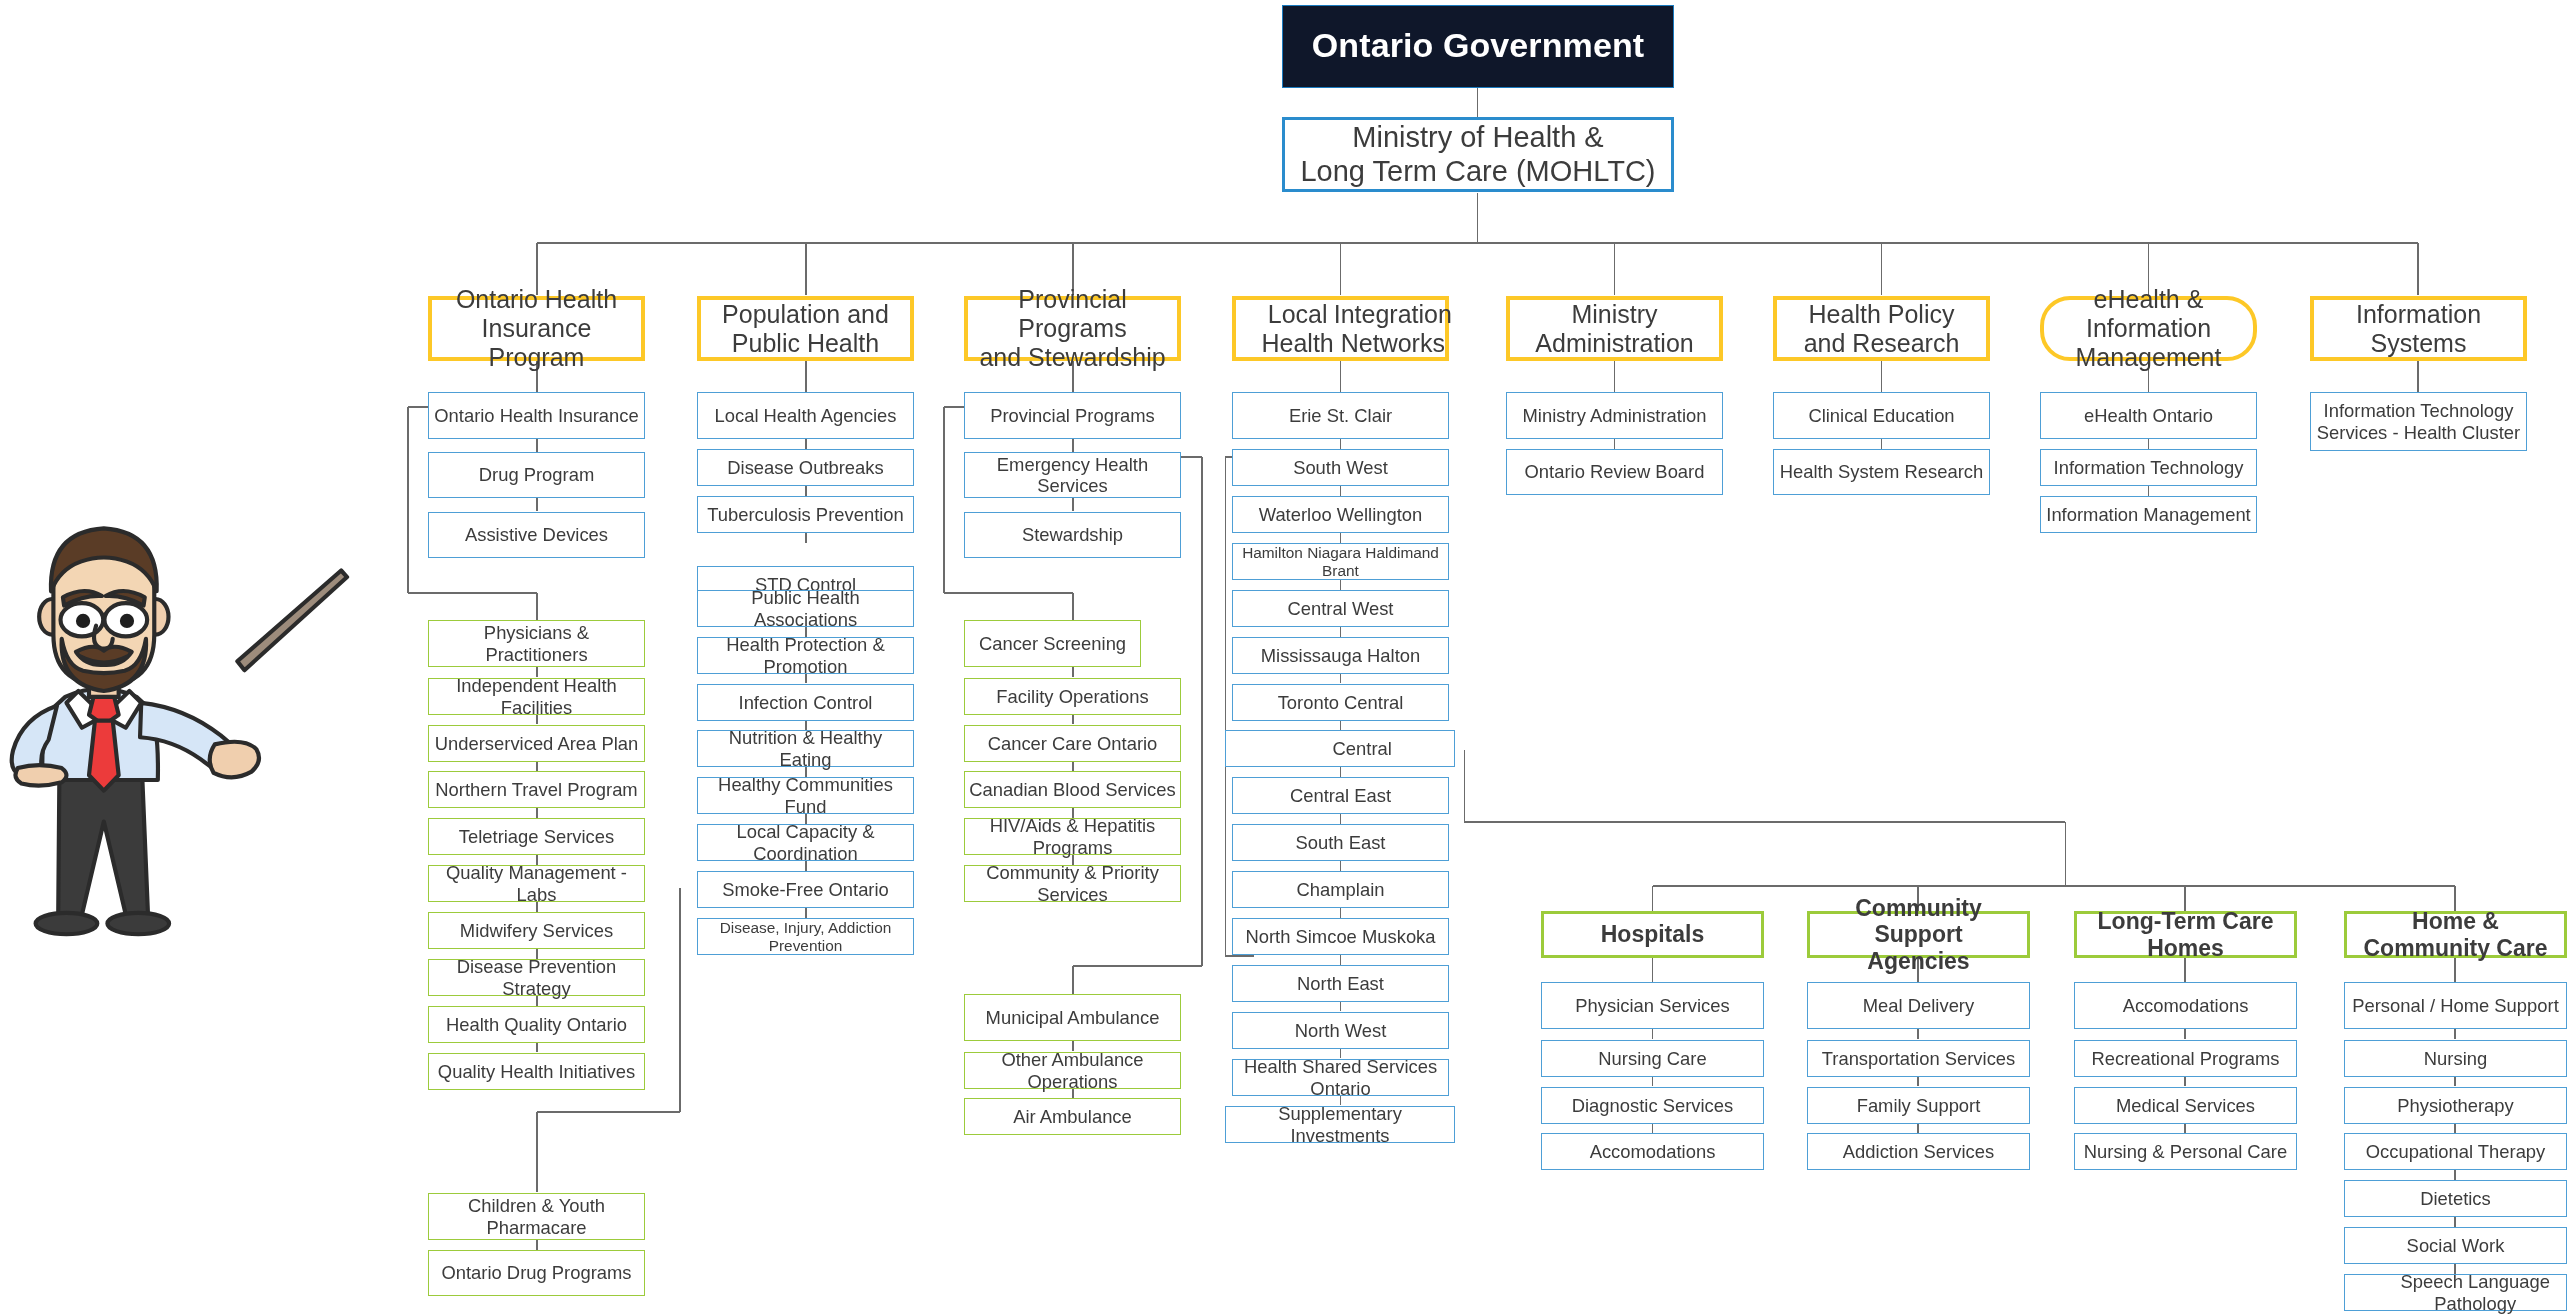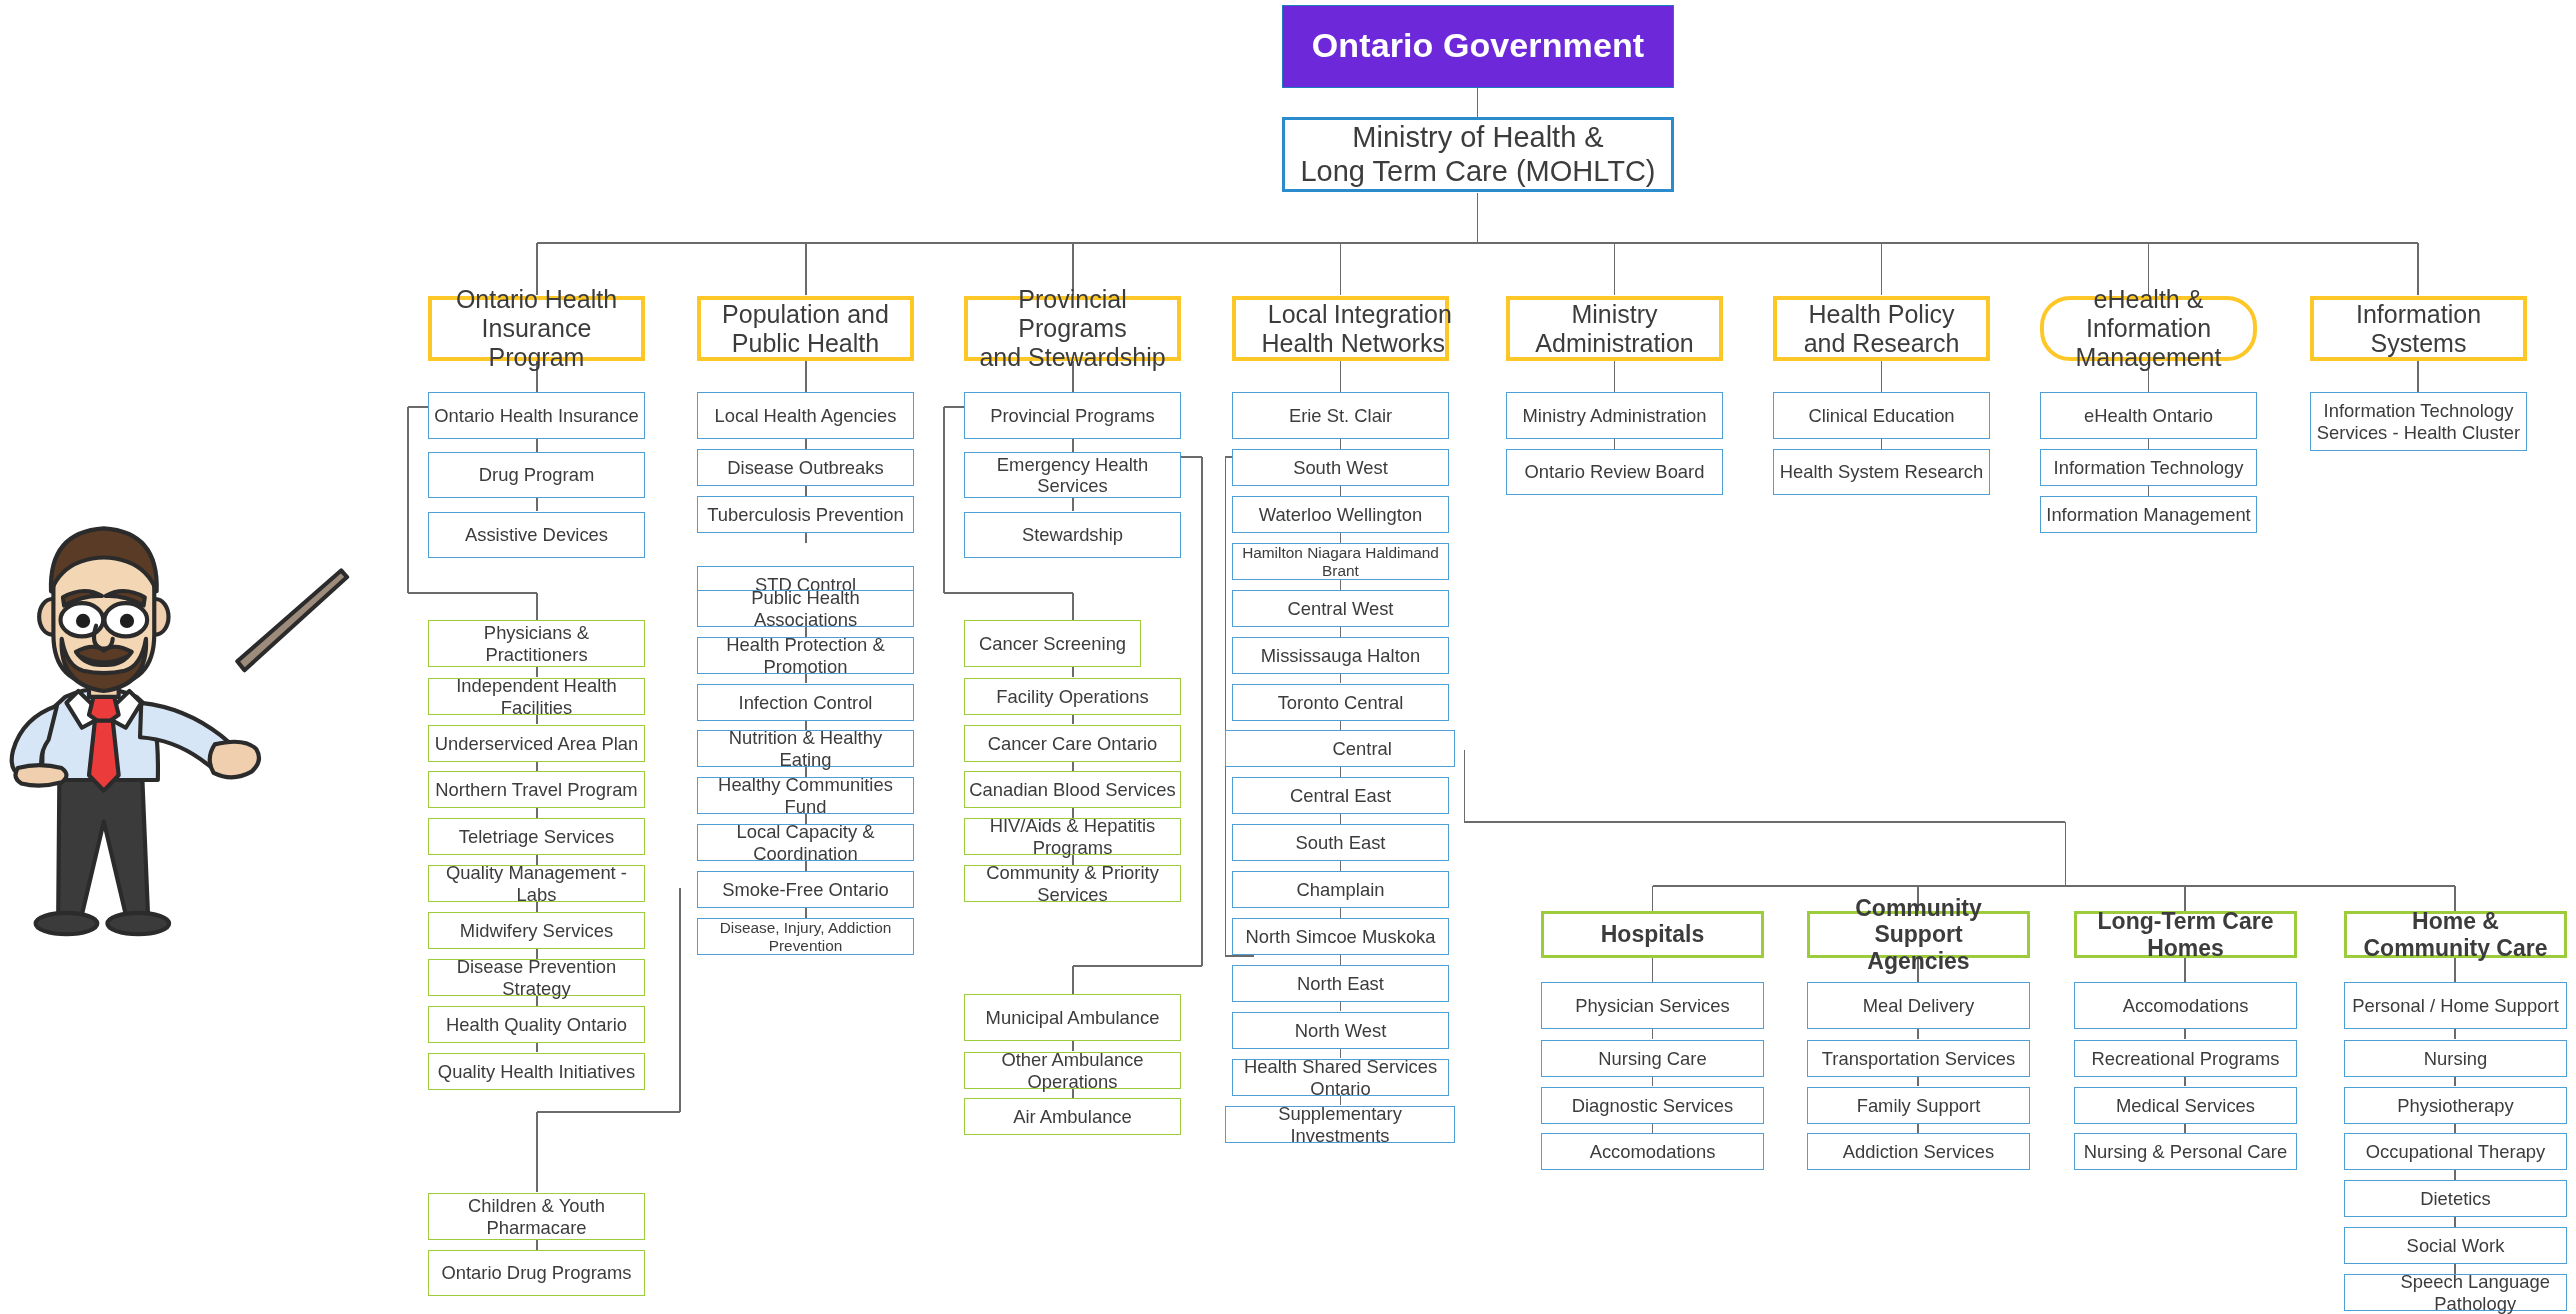--- a/index.html
+++ b/index.html
@@ -20,21 +20,21 @@
     position:absolute;
     background:#ffffff;
     display:flex; align-items:center; justify-content:center;
     text-align:center;
     color:#3c3c3c;
     line-height:1.16;
     padding:1.2px 3.6px;
     z-index:5;
   }
   .root {
-    background:#6d28d9; border:1.8px solid #1a7bbf; color:#ffffff;
+    background:#0f172a; border:1.8px solid #1a7bbf; color:#ffffff;
     font-size:34px; font-weight:bold; letter-spacing:0.1px;
   }
   .ministry {
     border:3px solid #2a8ccd; color:#3c3c3c;
     font-size:29px; font-weight:normal;
   }
   .dept {
     border:4.7px solid #fdc827; font-size:25px; color:#3c3c3c;
   }
   .grp {

